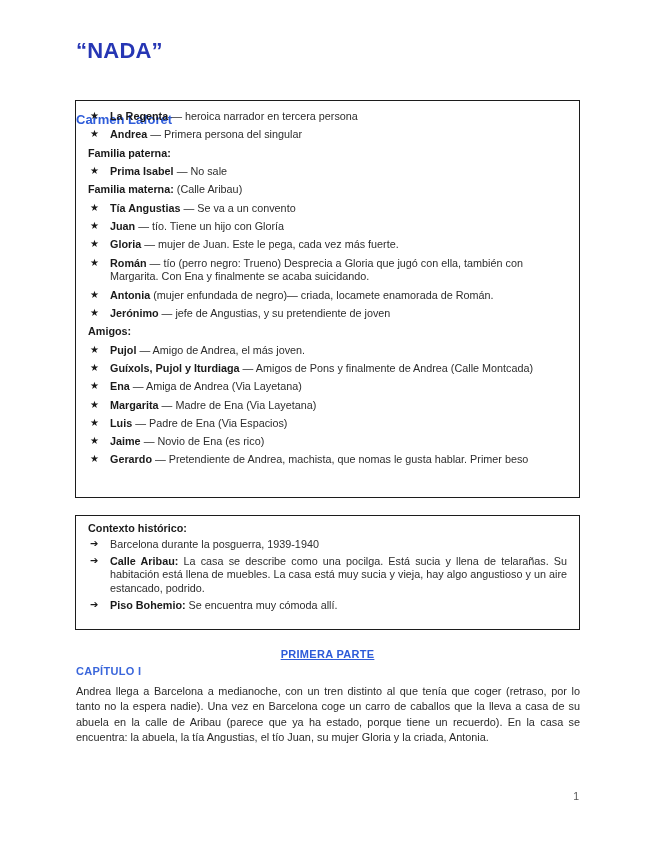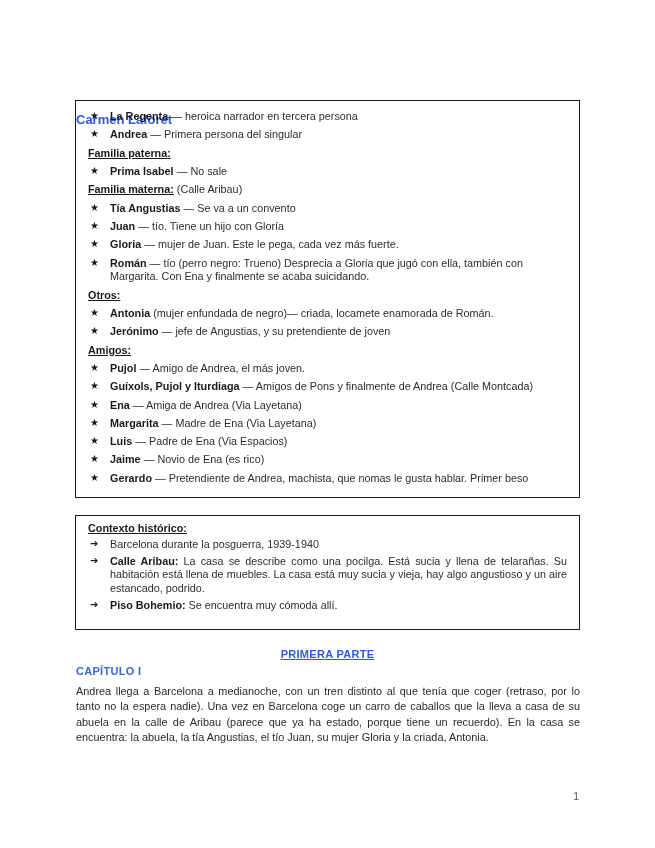--- a/index.html
+++ b/index.html
@@ -31,21 +31,21 @@
   #context-box    { top:515px; height:115px; padding-top:6px; }
   .row { position:relative; margin-bottom:4.5px; font-size:10.8px; line-height:1.28; }
   #context-box .row { margin-bottom:2.5px; }
   .row .glyph {
     position:absolute; left:2px; top:0;
     font-size:10px; color:#1a1a1a; font-weight:bold;
   }
   .row .txt { display:block; padding-left:22px; }
   .row .nm { color:#1a1a1a; }
   .row.heading { font-weight:bold; }
-  .row.heading .hd { text-decoration:underline; color:#1a1a1a; }
+  .row.heading .hd { color:#1a1a1a; }
   .row.heading .sfx { font-weight:normal; }
   .row .just { text-align:justify; }
   .part-title {
     position:absolute; left:75px; top:648px; width:505px;
     text-align:center; font-size:11px; font-weight:bold;
     color:#2d5bd9; text-decoration:underline; letter-spacing:0.3px;
   }
   .chapter-title {
     position:absolute; left:76px; top:665px;
     font-size:11px; font-weight:bold; color:#3a66db; letter-spacing:0.3px;
@@ -57,20 +57,21 @@
   .page-number {
     position:absolute; top:790px; right:76px;
     font-size:10.5px; color:#555555;
   }
 </style>
 </head>
 <body>
 
 <div class="page">
 
+  <div class="doc-title">“NADA”</div>
   <div class="doc-author">Carmen Laforet</div>
 
   <div class="box" id="characters-box">
 
     <div class="row bullet">
       <span class="glyph">★</span>
       <span class="txt"><b class="nm">La Regenta</b> <span>— heroica  narrador en tercera persona</span></span>
     </div>
     <div class="row bullet">
       <span class="glyph">★</span>
@@ -94,23 +95,20 @@
       <span class="glyph">★</span>
       <span class="txt"><b class="nm">Juan</b> <span>— tío. Tiene un hijo con Gloría</span></span>
     </div>
     <div class="row bullet">
       <span class="glyph">★</span>
       <span class="txt"><b class="nm">Gloria</b> <span>— mujer de Juan. Este le pega, cada vez más fuerte.</span></span>
     </div>
     <div class="row bullet">
       <span class="glyph">★</span>
       <span class="txt"><b class="nm">Román</b> <span>— tío (perro negro: Trueno) Desprecia a Gloria que jugó con ella, también con Margarita. Con Ena y finalmente se acaba suicidando.</span></span>
-    </div>
-    <div class="row heading">
-      <span class="hd">Otros:</span><span class="sfx"></span>
     </div>
     <div class="row bullet">
       <span class="glyph">★</span>
       <span class="txt"><b class="nm">Antonia</b> <span>(mujer enfundada de negro)— criada, locamete enamorada de Román.</span></span>
     </div>
     <div class="row bullet">
       <span class="glyph">★</span>
       <span class="txt"><b class="nm">Jerónimo</b> <span>—  jefe de Angustias, y su pretendiente de joven</span></span>
     </div>
     <div class="row heading">

